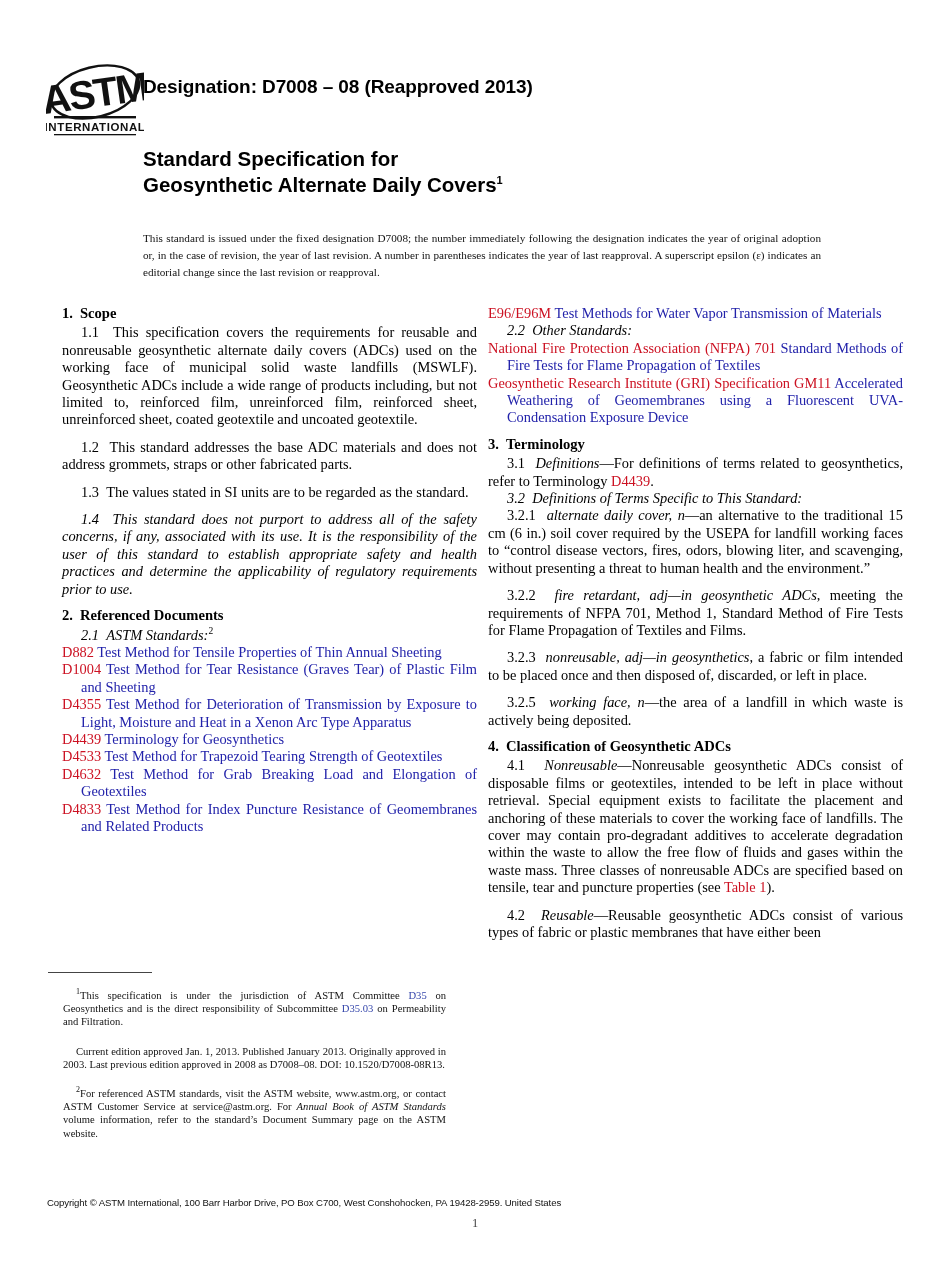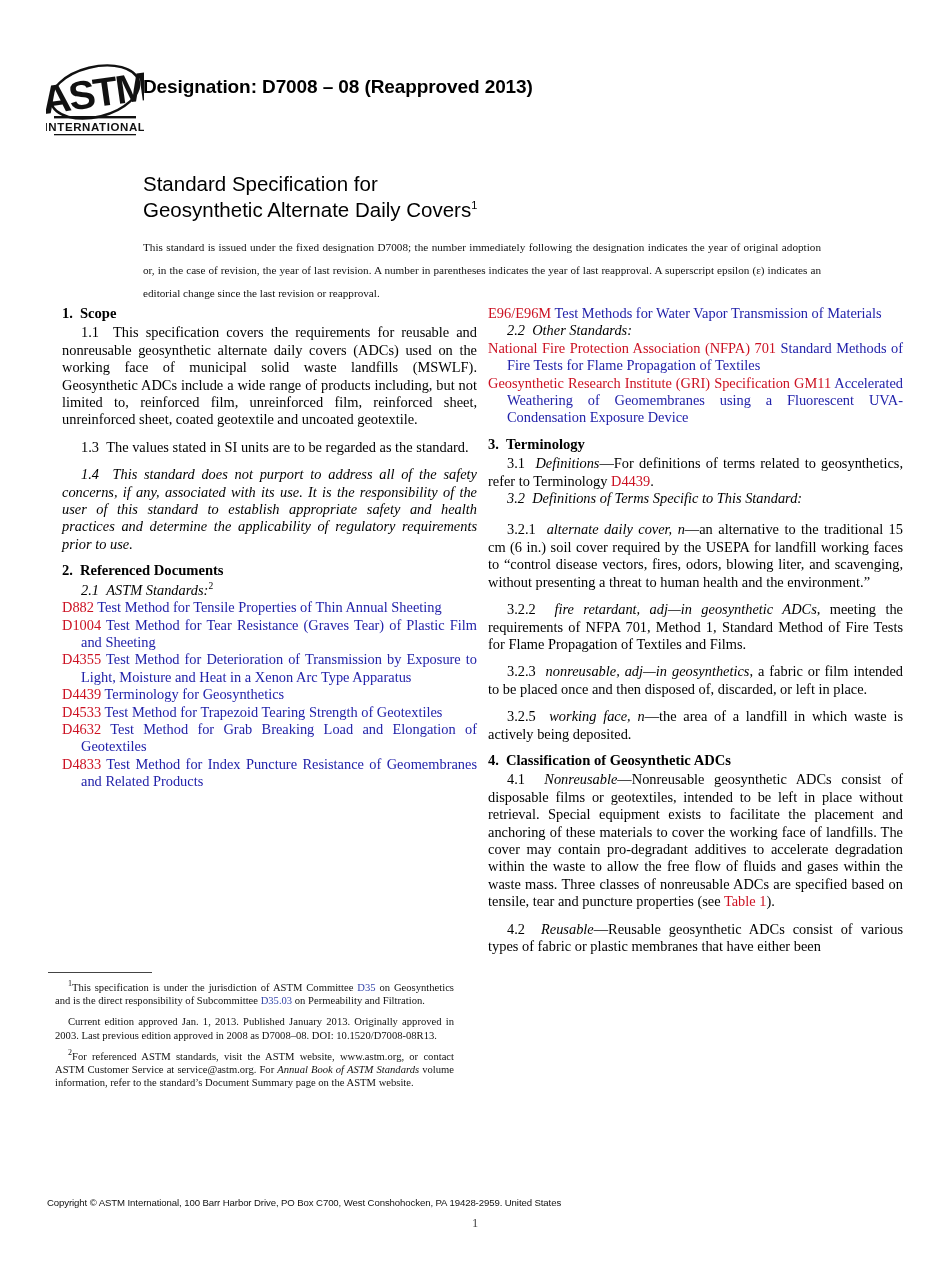--- a/index.html
+++ b/index.html
@@ -43,40 +43,40 @@
     font-family: "Liberation Sans", sans-serif;
     font-weight: bold;
     font-size: 19px;
     letter-spacing: -0.1px;
     color: #000;
   }
 
   #doc-title {
     position: absolute;
     left: 143px;
-    top: 171px;
+    top: 146px;
     font-family: "Liberation Sans", sans-serif;
-    font-weight: normal;
+    font-weight: bold;
     font-size: 20.5px;
     line-height: 26px;
     color: #000;
   }
   #doc-title sup {
     font-size: 11px;
     vertical-align: super;
     line-height: 0;
   }
 
   #std-note {
     position: absolute;
     left: 143px;
-    top: 236px;
+    top: 230px;
     width: 678px;
     font-size: 11.2px;
-    line-height: 23px;
+    line-height: 17px;
     text-align: justify;
     text-justify: inter-word;
     color: #111;
   }
 
   
   .column {
     position: absolute;
     top: 305px;
     width: 415px;
@@ -98,21 +98,21 @@
   }
   .sec-head.first { margin-top: 0; }
   .sec-head .num { margin-right: 7px; }
 
   p.para {
     margin: 0 0 0 0;
     text-indent: 19px;
     text-align: justify;
   }
   p.para.gap { margin-top: 10px; }
-  p.para.tight { margin-top: 14px; }
+  p.para.tight { margin-top: 0; }
   p.italic-all { font-style: italic; }
 
   .it { font-style: italic; }
 
   
   p.ref {
     margin: 0;
     padding-left: 19px;
     text-indent: -19px;
     text-align: justify;
@@ -141,21 +141,21 @@
     text-align: justify;
     color: #111;
   }
   #footnote-rule {
     width: 104px;
     height: 0;
     border-top: 1.1px solid #444;
     margin: 0 0 7px 1px;
   }
   #footnotes p {
-    margin: 8px;
+    margin: 16px;
     text-indent: 13px;
     text-align: justify;
   }
   #footnotes sup { font-size: 8px; vertical-align: super; line-height: 0; }
   .fn-link { color: #3344AA; }
 
   
   #copyright {
     position: absolute;
     left: 47px;
@@ -208,20 +208,21 @@
   </div>
 
   <div class="column" id="col-left">
 
     <div class="sec-head first">
       <span class="num">1.</span><span>Scope</span>
     </div>
 
     <p class="para"><span>1.1</span>&nbsp;&nbsp;<span>This specification covers the requirements for reusable and nonreusable geosynthetic alternate daily covers (ADCs) used on the working face of municipal solid waste landfills (MSWLF). Geosynthetic ADCs include a wide range of products including, but not limited to, reinforced film, unreinforced film, reinforced sheet, unreinforced sheet, coated geotextile and uncoated geotextile.</span></p>
 
+    <p class="para gap"><span>1.2</span>&nbsp;&nbsp;<span>This standard addresses the base ADC materials and does not address grommets, straps or other fabricated parts.</span></p>
 
     <p class="para gap"><span>1.3</span>&nbsp;&nbsp;<span>The values stated in SI units are to be regarded as the standard.</span></p>
 
     <p class="para gap italic-all"><span>1.4</span>&nbsp;&nbsp;<span>This standard does not purport to address all of the safety concerns, if any, associated with its use. It is the responsibility of the user of this standard to establish appropriate safety and health practices and determine the applicability of regulatory requirements prior to use.</span></p>
 
     <div class="sec-head">
       <span class="num">2.</span><span>Referenced Documents</span>
     </div>
 
     <p class="subhead"><span>2.1</span>&nbsp;&nbsp;<span>ASTM Standards:</span><sup>2</sup></p>

